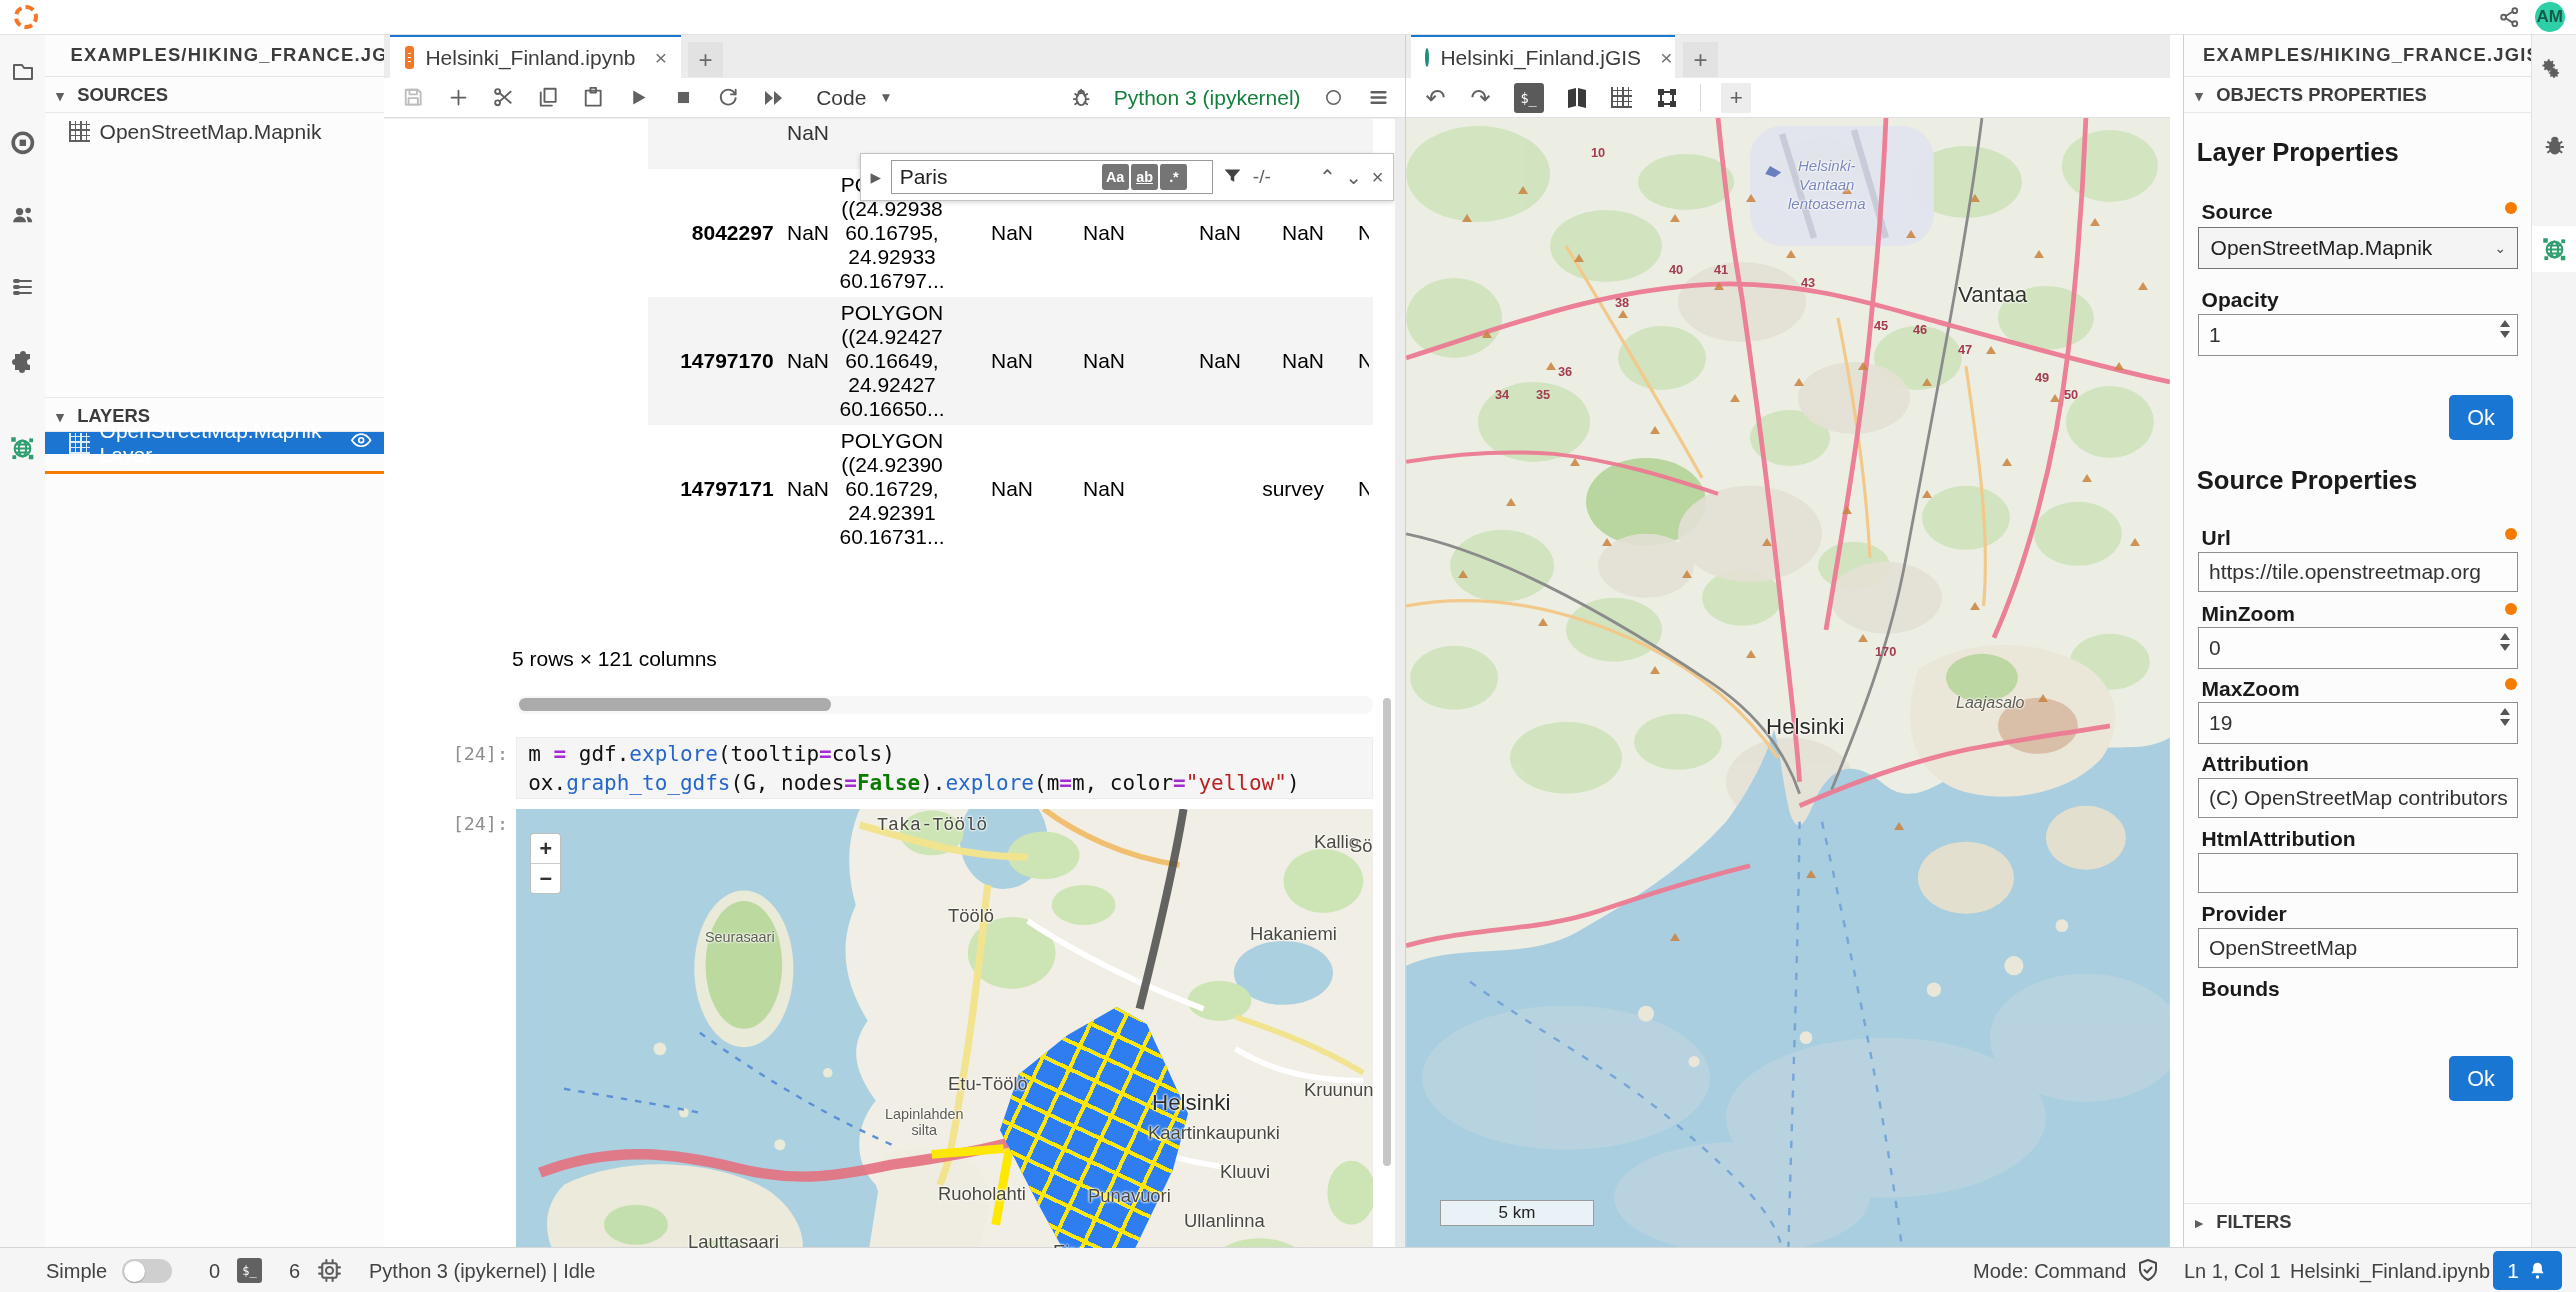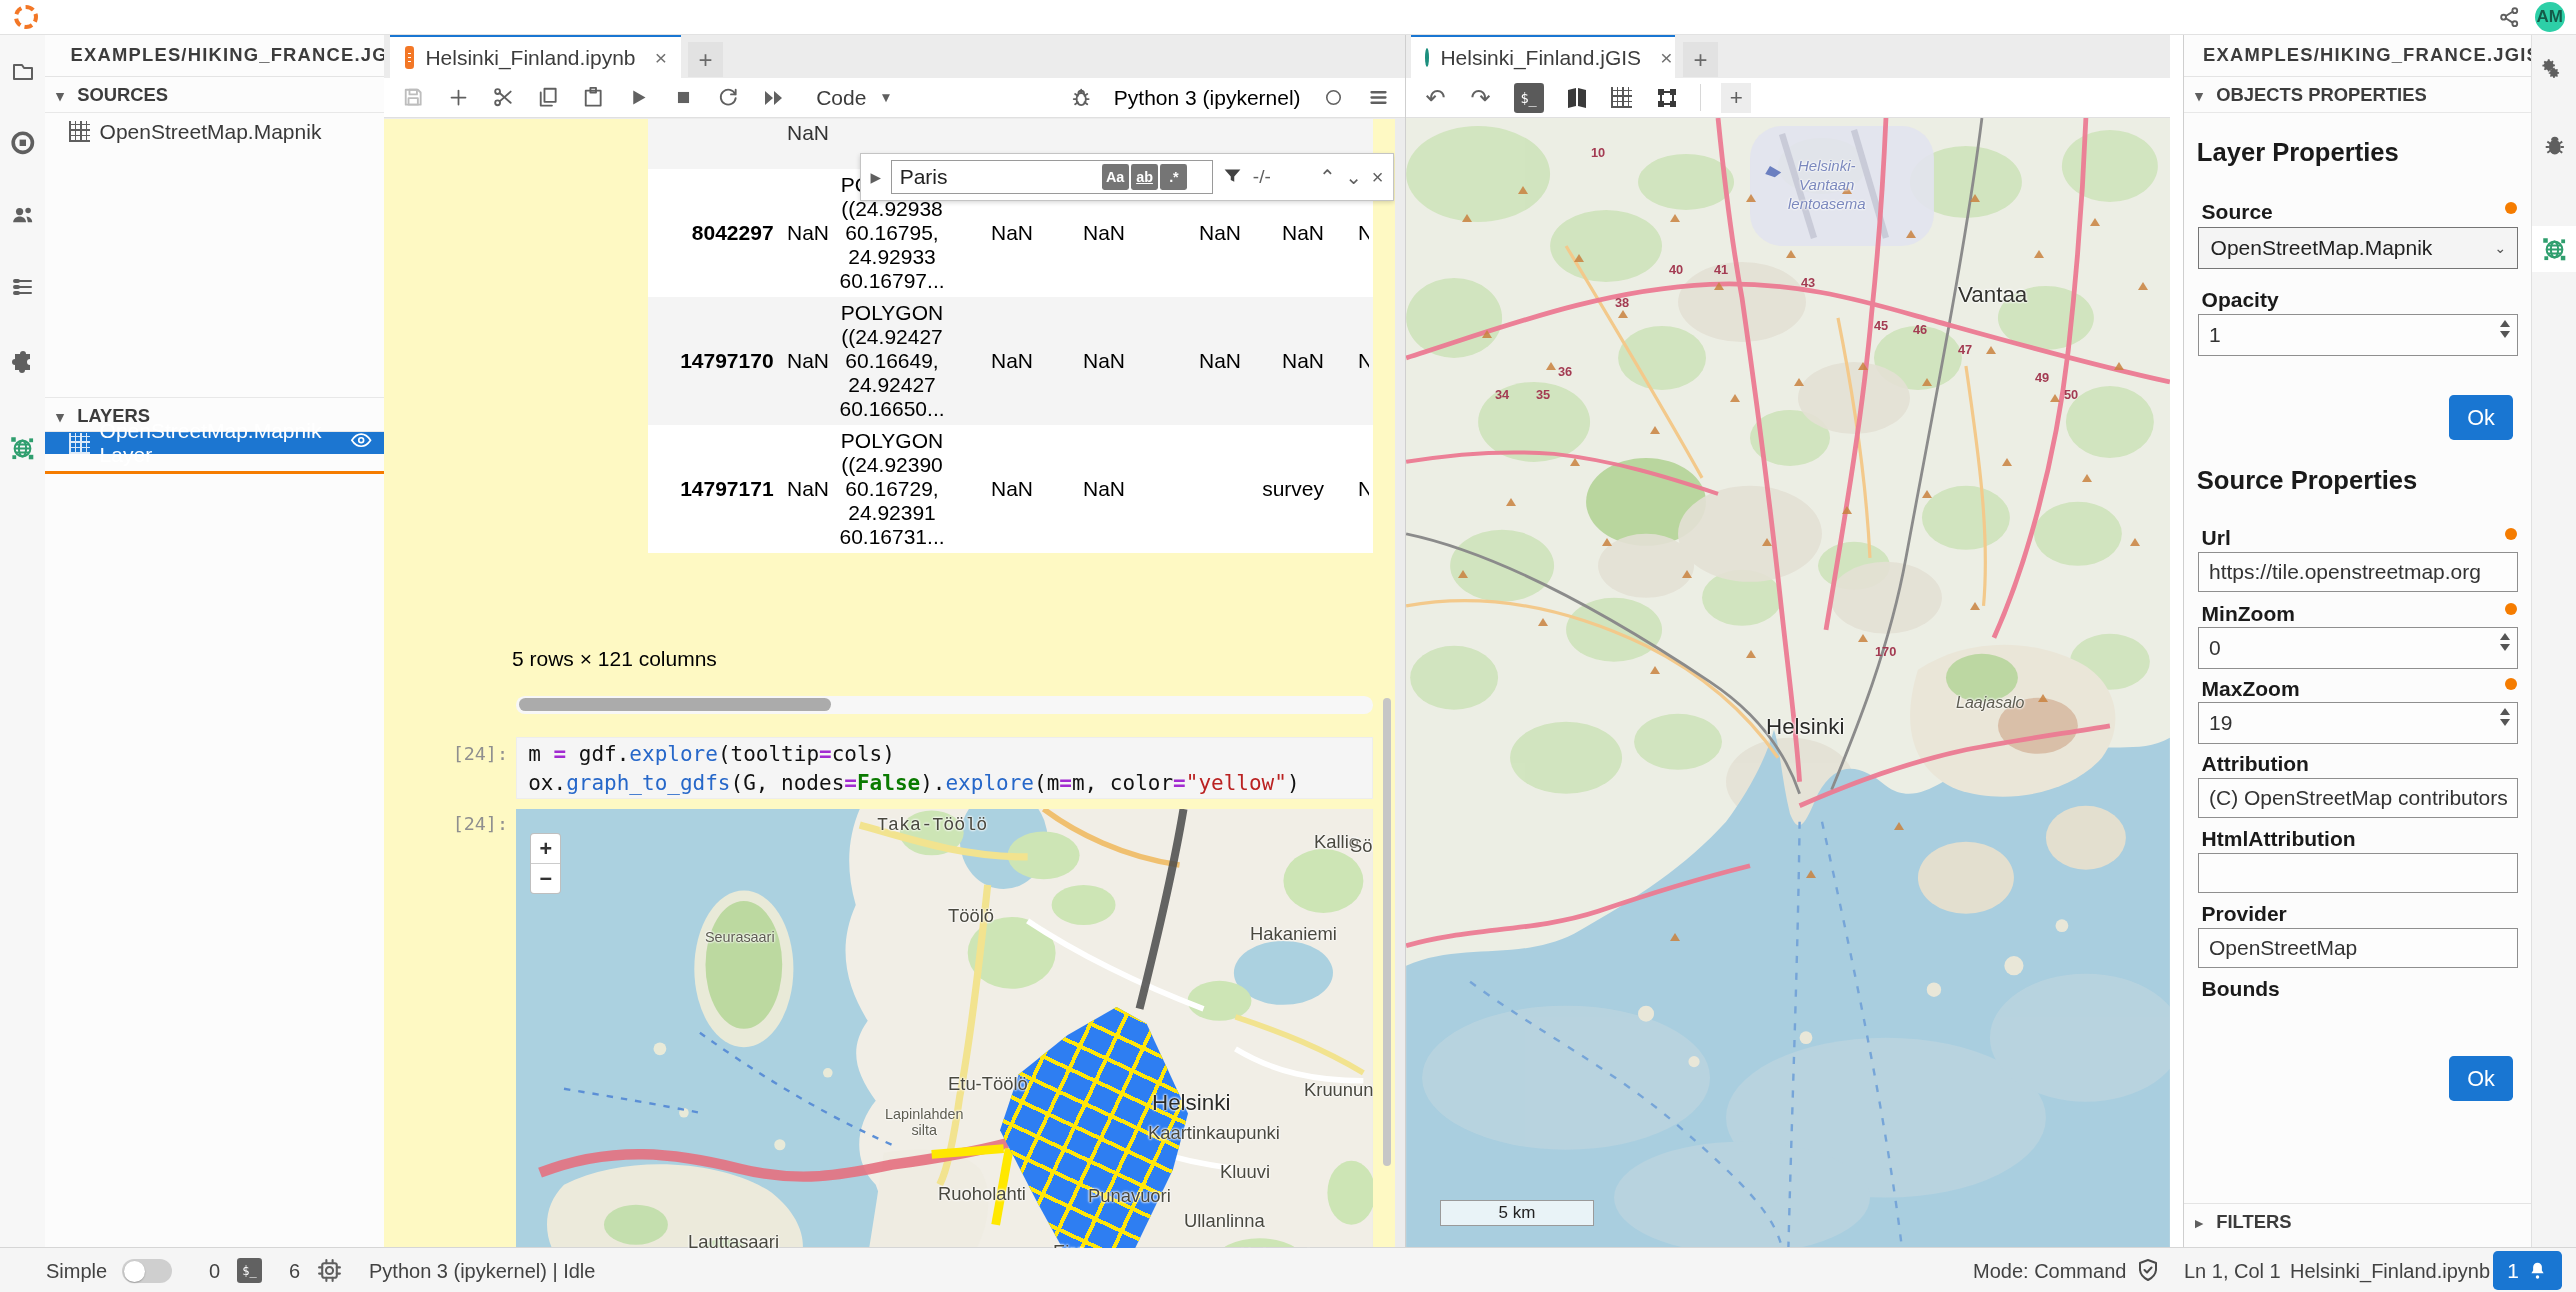--- a/index.html
+++ b/index.html
@@ -38,21 +38,21 @@
   #nbregion{left:384px;top:34px;width:1021px;height:1214px;background:#ececec}
   .tabbar{position:absolute;left:0;top:0;width:100%;height:44px;background:#ececec;border-bottom:0.8px solid #d6d6d6}
   .tab{position:absolute;top:0;height:44px;background:#fff;border-top:3.2px solid #1976d2;box-sizing:border-box;
     display:flex;align-items:center;gap:11.2px;padding:0 14.4px;font-size:21px;color:#3c3c3c}
   .tab .close{font-size:21px;color:#707070;margin-left:8px}
   .newtab{position:absolute;top:8px;width:35px;height:35px;background:#e2e2e2;color:#696969;font-size:24px;
     display:flex;align-items:center;justify-content:center}
   .toolbar{position:absolute;left:0;top:44px;width:100%;height:40px;background:#fff;border-bottom:0.8px solid #e0e0e0;
     display:flex;align-items:center;gap:21px;padding-left:17.6px;box-sizing:border-box}
   .tbi{width:24px;height:24px;display:flex;align-items:center;justify-content:center;color:#616161;font-size:19px}
-  #nbcontent{position:absolute;left:0;top:85px;width:1011px;height:1129px;background:#fef9c3;overflow:hidden}
+  #nbcontent{position:absolute;left:0;top:85px;width:1011px;height:1129px;background:#ffffff;overflow:hidden}
 
   
   #searchbox{left:476px;top:34px;width:534px;height:48px;background:#fff;border:0.8px solid #c4c4c4;
     box-shadow:0 1.6px 4.8px rgba(0,0,0,.18);display:flex;align-items:center;gap:9.6px;padding:0 9.6px;box-sizing:border-box;z-index:6}
   #search-input-wrap{position:relative;width:320px;height:32px;border:0.8px solid #9a9a9a;background:#fff;display:flex;align-items:center}
   #search-input{border:0;outline:0;font-size:21px;width:200px;padding-left:8px;font-family:"Liberation Sans",sans-serif;color:#222}
   .srch-btn{width:27px;height:25.6px;background:#757575;color:#fff;font-size:14.4px;border-radius:2.4px;margin-right:2.4px;
     display:flex;align-items:center;justify-content:center;font-weight:bold}
   .srch-sym{color:#5f5f5f;font-size:20px}
 
@@ -282,21 +282,21 @@
       <span>Code</span>
       <span style="font-size:13.6px;color:#5f5f5f">▼</span>
     </span>
     <span style="flex:1"></span>
     <span class="tbi">
         <svg width="22.4" height="22.4" viewBox="0 0 24 24" class="ic2">
           <ellipse cx="12" cy="14" rx="5" ry="6.5"></ellipse>
           <path d="M9 8a3 3 0 0 1 6 0M12 7.5V4M4 14h3M17 14h3M5.5 8.5l3 2M18.5 8.5l-3 2M5.5 19.5l3-2M18.5 19.5l-3-2"></path>
         </svg>
       </span>
-    <span style="font-size:21px;color:#000000">Python 3 (ipykernel)</span>
+    <span style="font-size:21px;color:#15803d">Python 3 (ipykernel)</span>
     <span class="tbi">
         <svg width="19" height="19" viewBox="0 0 24 24">
           <circle cx="12" cy="12" r="8.5" fill="none" stroke="#616161" stroke-width="2"></circle>
         </svg>
       </span>
     <span class="tbi" style="margin-right:14.4px">
         <svg width="21" height="21" viewBox="0 0 24 24" class="ic2" style="stroke-width:2.6">
           <path d="M4 6h16M4 12h16M4 18h16"></path>
         </svg>
       </span>

